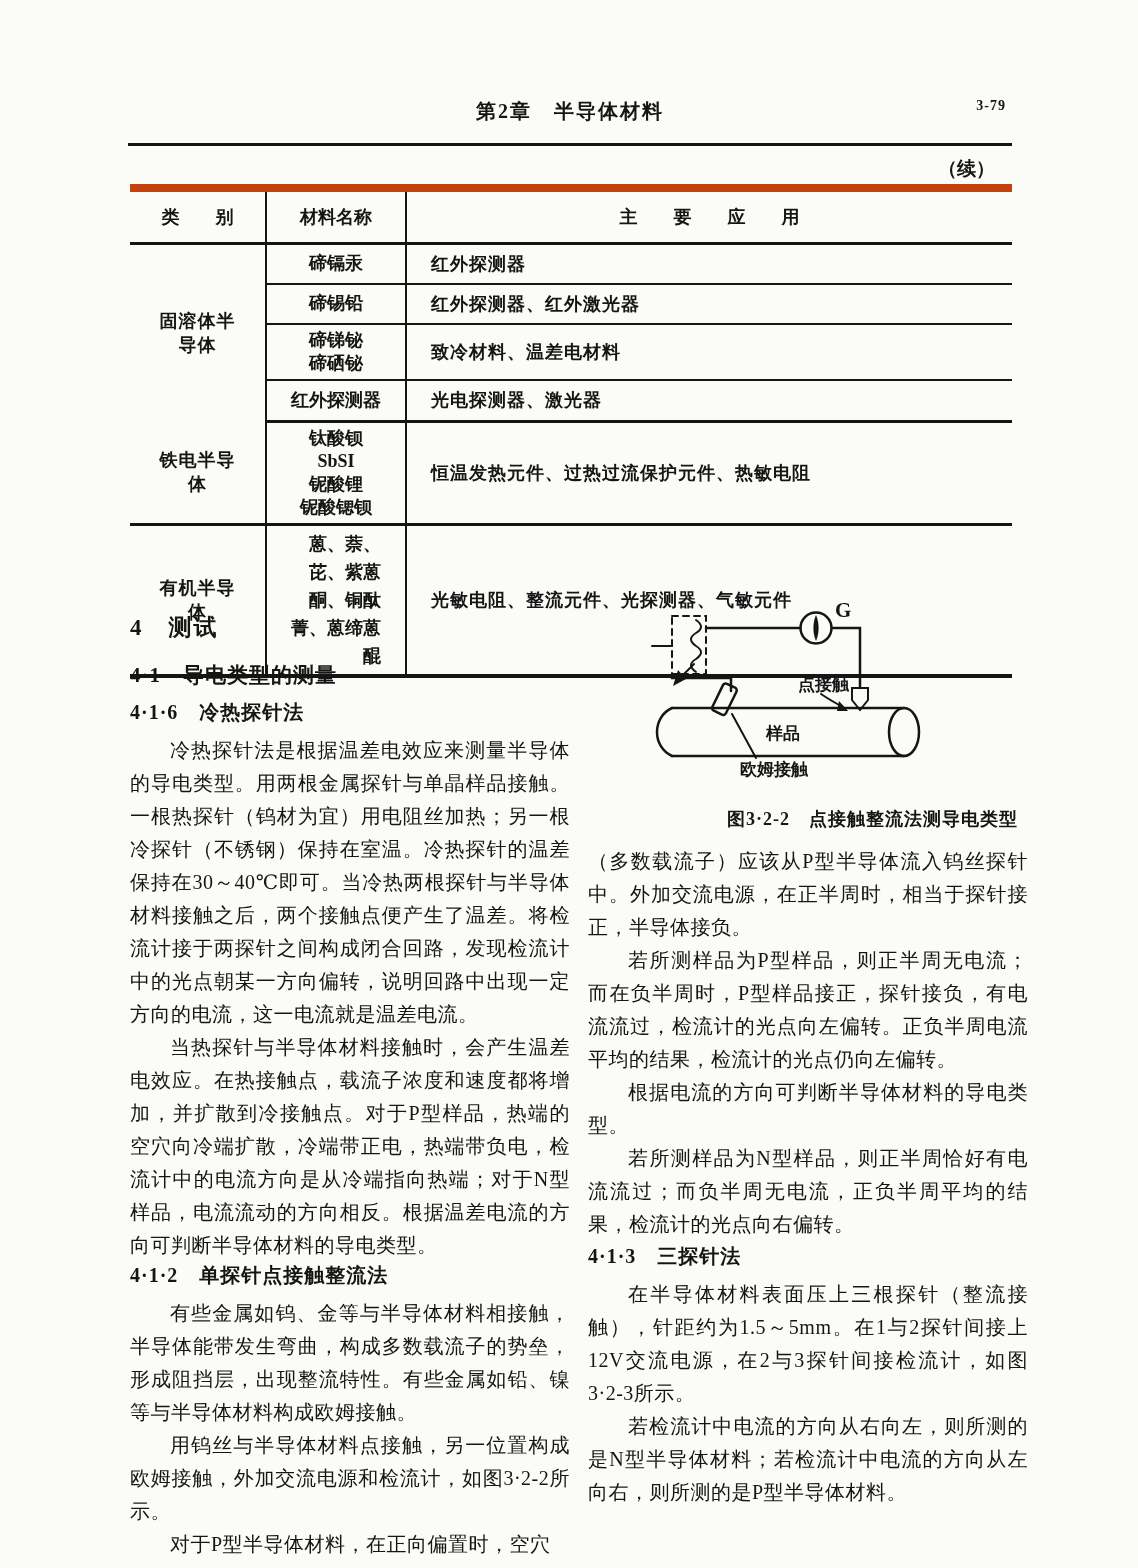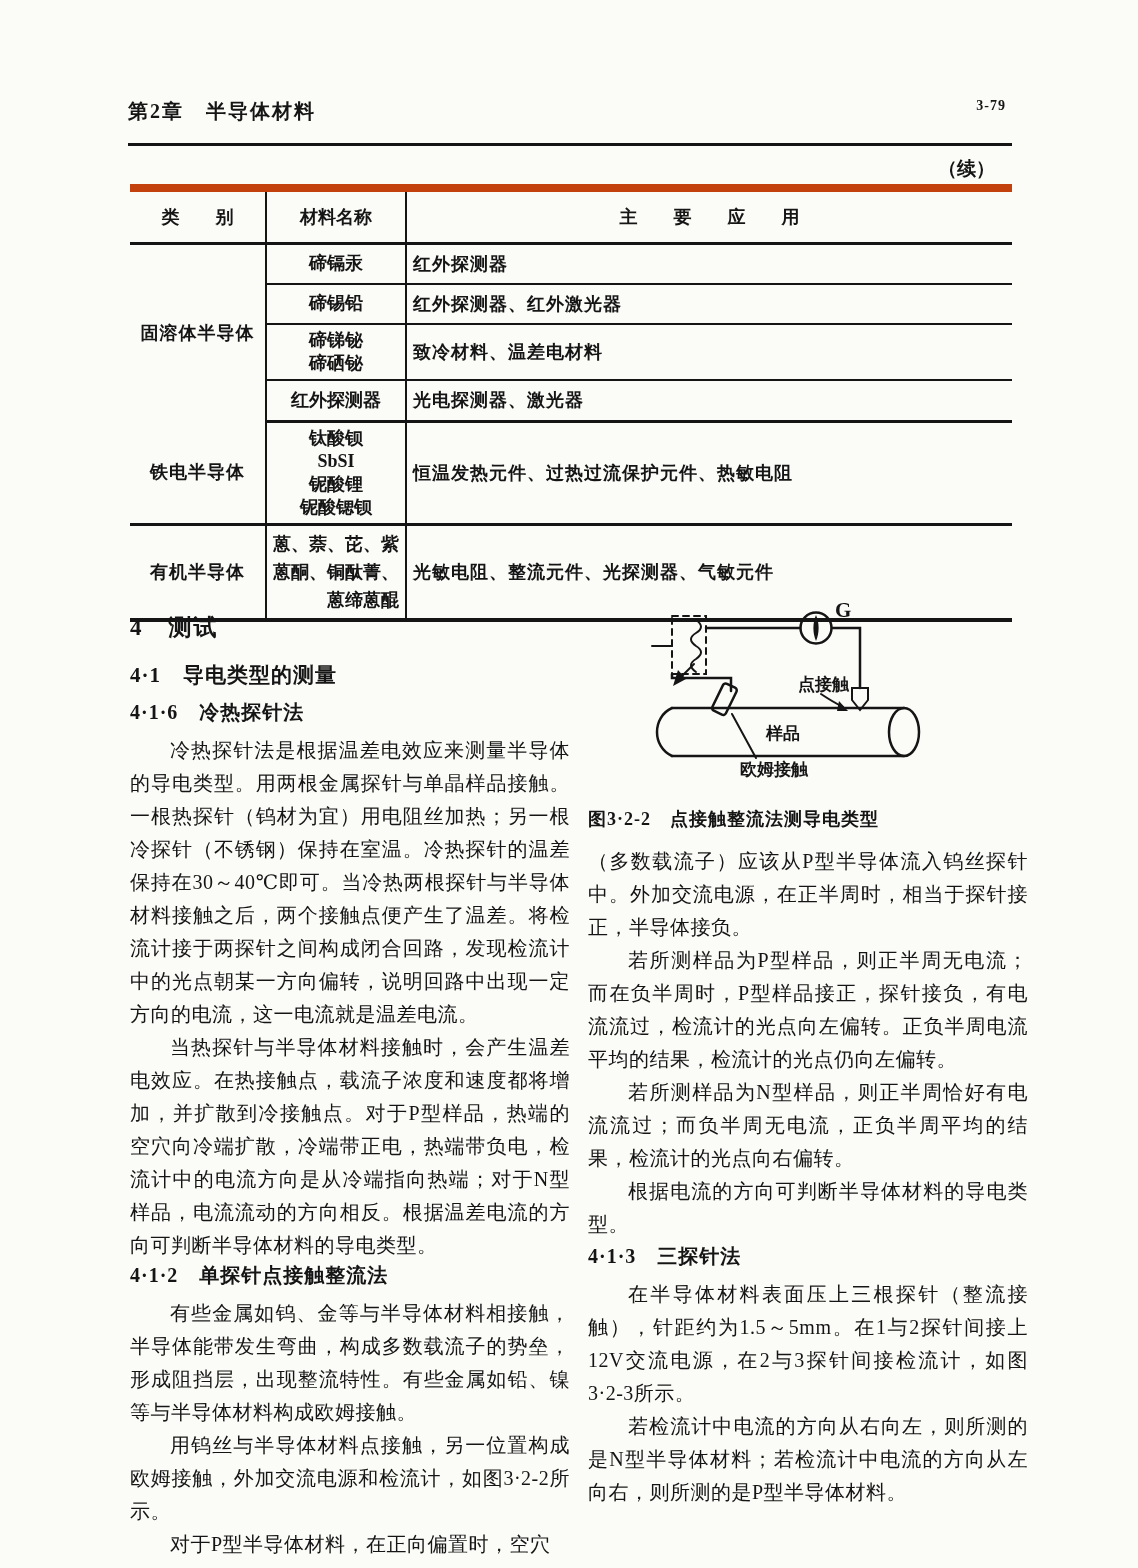--- a/index.html
+++ b/index.html
@@ -5,37 +5,37 @@
   html,body{margin:0;padding:0;}
   body{
     width:1138px;height:1568px;
     background:#fbfbf8;
     color:#151515;
     font-family:"Liberation Serif","DejaVu Serif",serif;
     position:relative;
     overflow:hidden;
   }
   .page-header{position:absolute;top:98px;left:128px;width:884px;height:30px;}
-  .chapter-title{width:100%;font-size:20px;font-weight:bold;letter-spacing:2px;}
+  .chapter-title{width:100%;text-align:center;font-size:20px;font-weight:bold;letter-spacing:2px;}
   .page-number{position:absolute;right:6px;top:0;font-size:14px;font-weight:bold;letter-spacing:1px;}
   .header-rule{position:absolute;top:143px;left:128px;width:884px;height:3px;background:#151515;}
   .continued{position:absolute;top:156px;left:938px;font-size:19px;font-weight:bold;}
 
   
   table.materials{
     position:absolute;top:184px;left:130px;width:882px;
     border-collapse:collapse;table-layout:fixed;
     border-top:8px solid #c2410c;border-bottom:4px solid #151515;
     font-size:18px;font-weight:600;
   }
   table.materials th{
     height:50px;font-size:18px;font-weight:bold;text-align:center;
     border-bottom:3px solid #151515;padding:0;
   }
-  table.materials td{padding:4px 6px;vertical-align:middle;}
+  table.materials td{padding:4px 24px;vertical-align:middle;}
   .vr{border-right:2px solid #151515;}
   .bb{border-bottom:2px solid #151515;}
   .bbg{border-bottom:3px solid #151515;}
   td.cat{text-align:center;letter-spacing:1px;}
   td.mat{text-align:center;white-space:pre-line;line-height:23px;}
   td.app{text-align:left;padding-left:22px;letter-spacing:1px;}
   tr.r1{height:40px;} tr.r2{height:40px;} tr.r3{height:56px;} tr.r4{height:42px;}
   tr.r5{height:82px;} tr.r6{height:80px;}
 
   
@@ -43,21 +43,21 @@
   .col-left{left:130px;top:612px;}
   .col-right{left:588px;top:590px;}
   .h1{font-size:23px;font-weight:bold;margin:0 0 18px 0;letter-spacing:2px;}
   .h2{font-size:21px;font-weight:bold;margin:0 0 10px 0;letter-spacing:1px;}
   .h3{font-size:20px;font-weight:bold;margin:0 0 8px 0;letter-spacing:1px;}
   .col p{margin:0;font-size:20px;line-height:33px;text-align:justify;letter-spacing:0.5px;}
   .col p.ind{text-indent:2em;}
 
   
   figure{margin:0 0 14px 0;}
-  .fig-caption{width:430px;text-align:left;font-size:18px;font-weight:bold;margin-top:8px;letter-spacing:1px;}
+  .fig-caption{width:430px;text-align:right;font-size:18px;font-weight:bold;margin-top:8px;letter-spacing:1px;}
   svg .wire{stroke:#151515;stroke-width:2.5;fill:none;stroke-linecap:round;}
   svg .thin{stroke:#151515;stroke-width:2;fill:none;stroke-linecap:round;}
   svg .solid{fill:#151515;stroke:none;}
   svg text{fill:#151515;font-family:inherit;}
 </style>
 </head>
 <body>
 
 <div>
 
@@ -169,20 +169,20 @@
           <path class="thin" d="M144,124 L168,168"></path>
         </g>
         <text x="152" y="185" font-size="17" font-weight="bold">欧姆接触</text>
 
         <text x="178" y="149" font-size="17" font-weight="bold">样品</text>
       </svg>
       <figcaption class="fig-caption">图3·2-2　点接触整流法测导电类型</figcaption>
     </figure>
     <p>（多数载流子）应该从P型半导体流入钨丝探针中。外加交流电源，在正半周时，相当于探针接正，半导体接负。</p>
     <p class="ind">若所测样品为P型样品，则正半周无电流；而在负半周时，P型样品接正，探针接负，有电流流过，检流计的光点向左偏转。正负半周电流平均的结果，检流计的光点仍向左偏转。</p>
+    <p class="ind">根据电流的方向可判断半导体材料的导电类型。</p>
     <p class="ind">若所测样品为N型样品，则正半周恰好有电流流过；而负半周无电流，正负半周平均的结果，检流计的光点向右偏转。</p>
-    <p class="ind">根据电流的方向可判断半导体材料的导电类型。</p>
     <div class="h3" style="margin-top:2px;">4·1·3　三探针法</div>
     <p class="ind">在半导体材料表面压上三根探针（整流接触），针距约为1.5～5mm。在1与2探针间接上12V交流电源，在2与3探针间接检流计，如图3·2-3所示。</p>
     <p class="ind">若检流计中电流的方向从右向左，则所测的是N型半导体材料；若检流计中电流的方向从左向右，则所测的是P型半导体材料。</p>
   </div>
 
 </div>
 
 </body></html>

